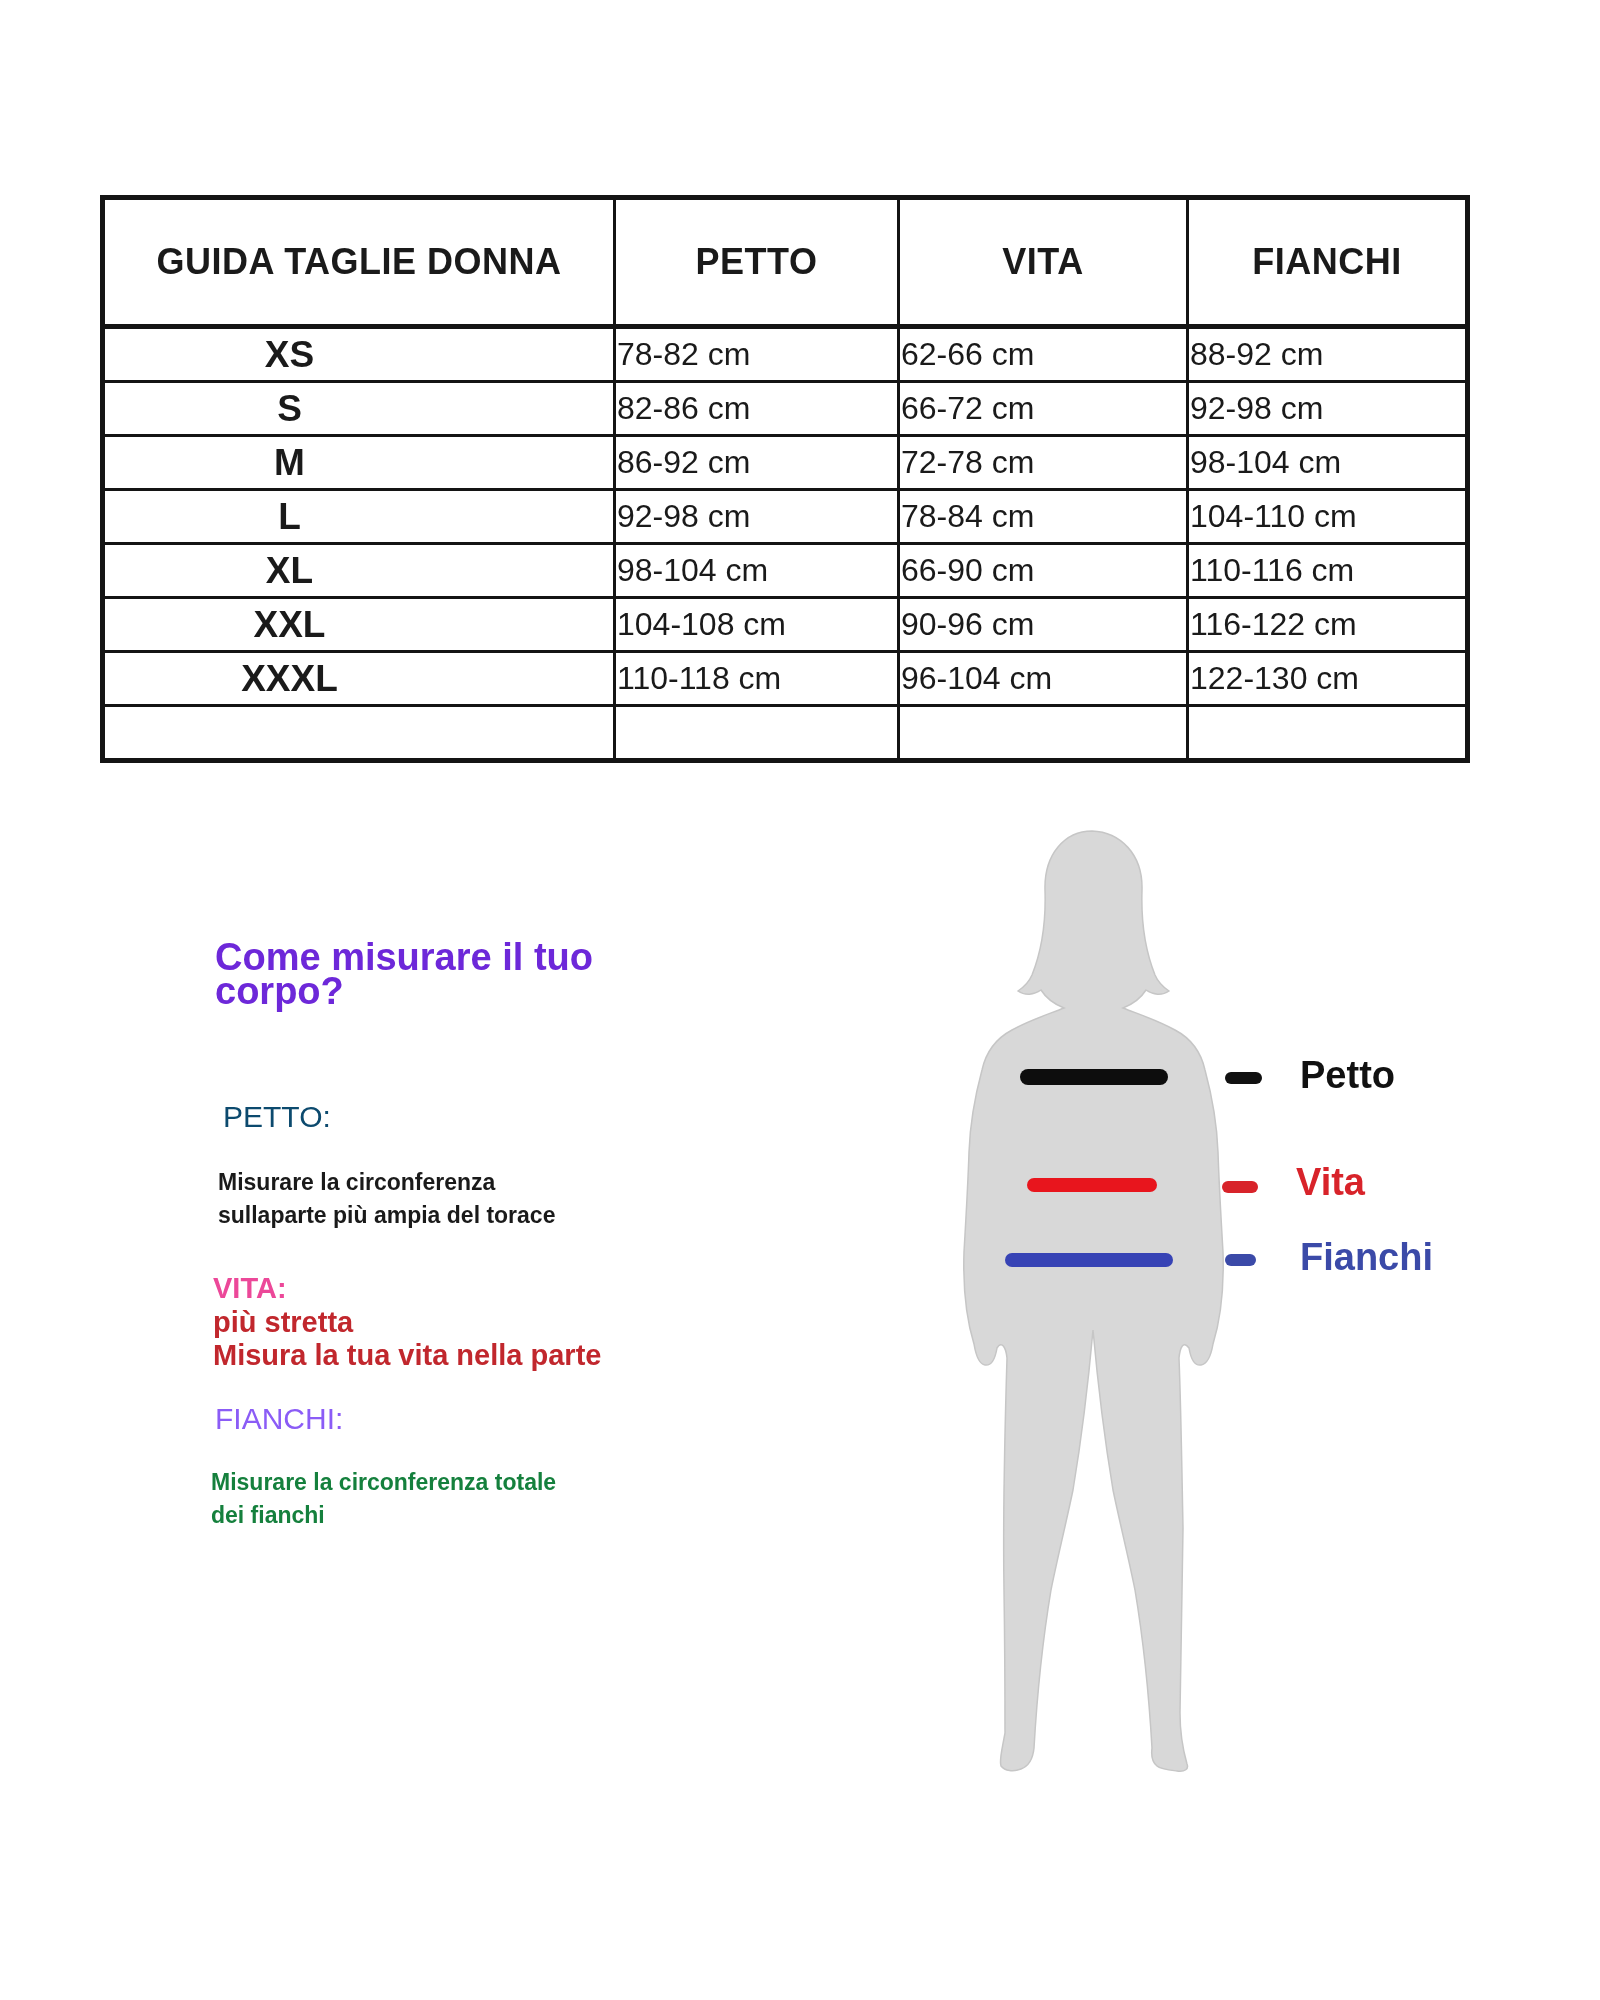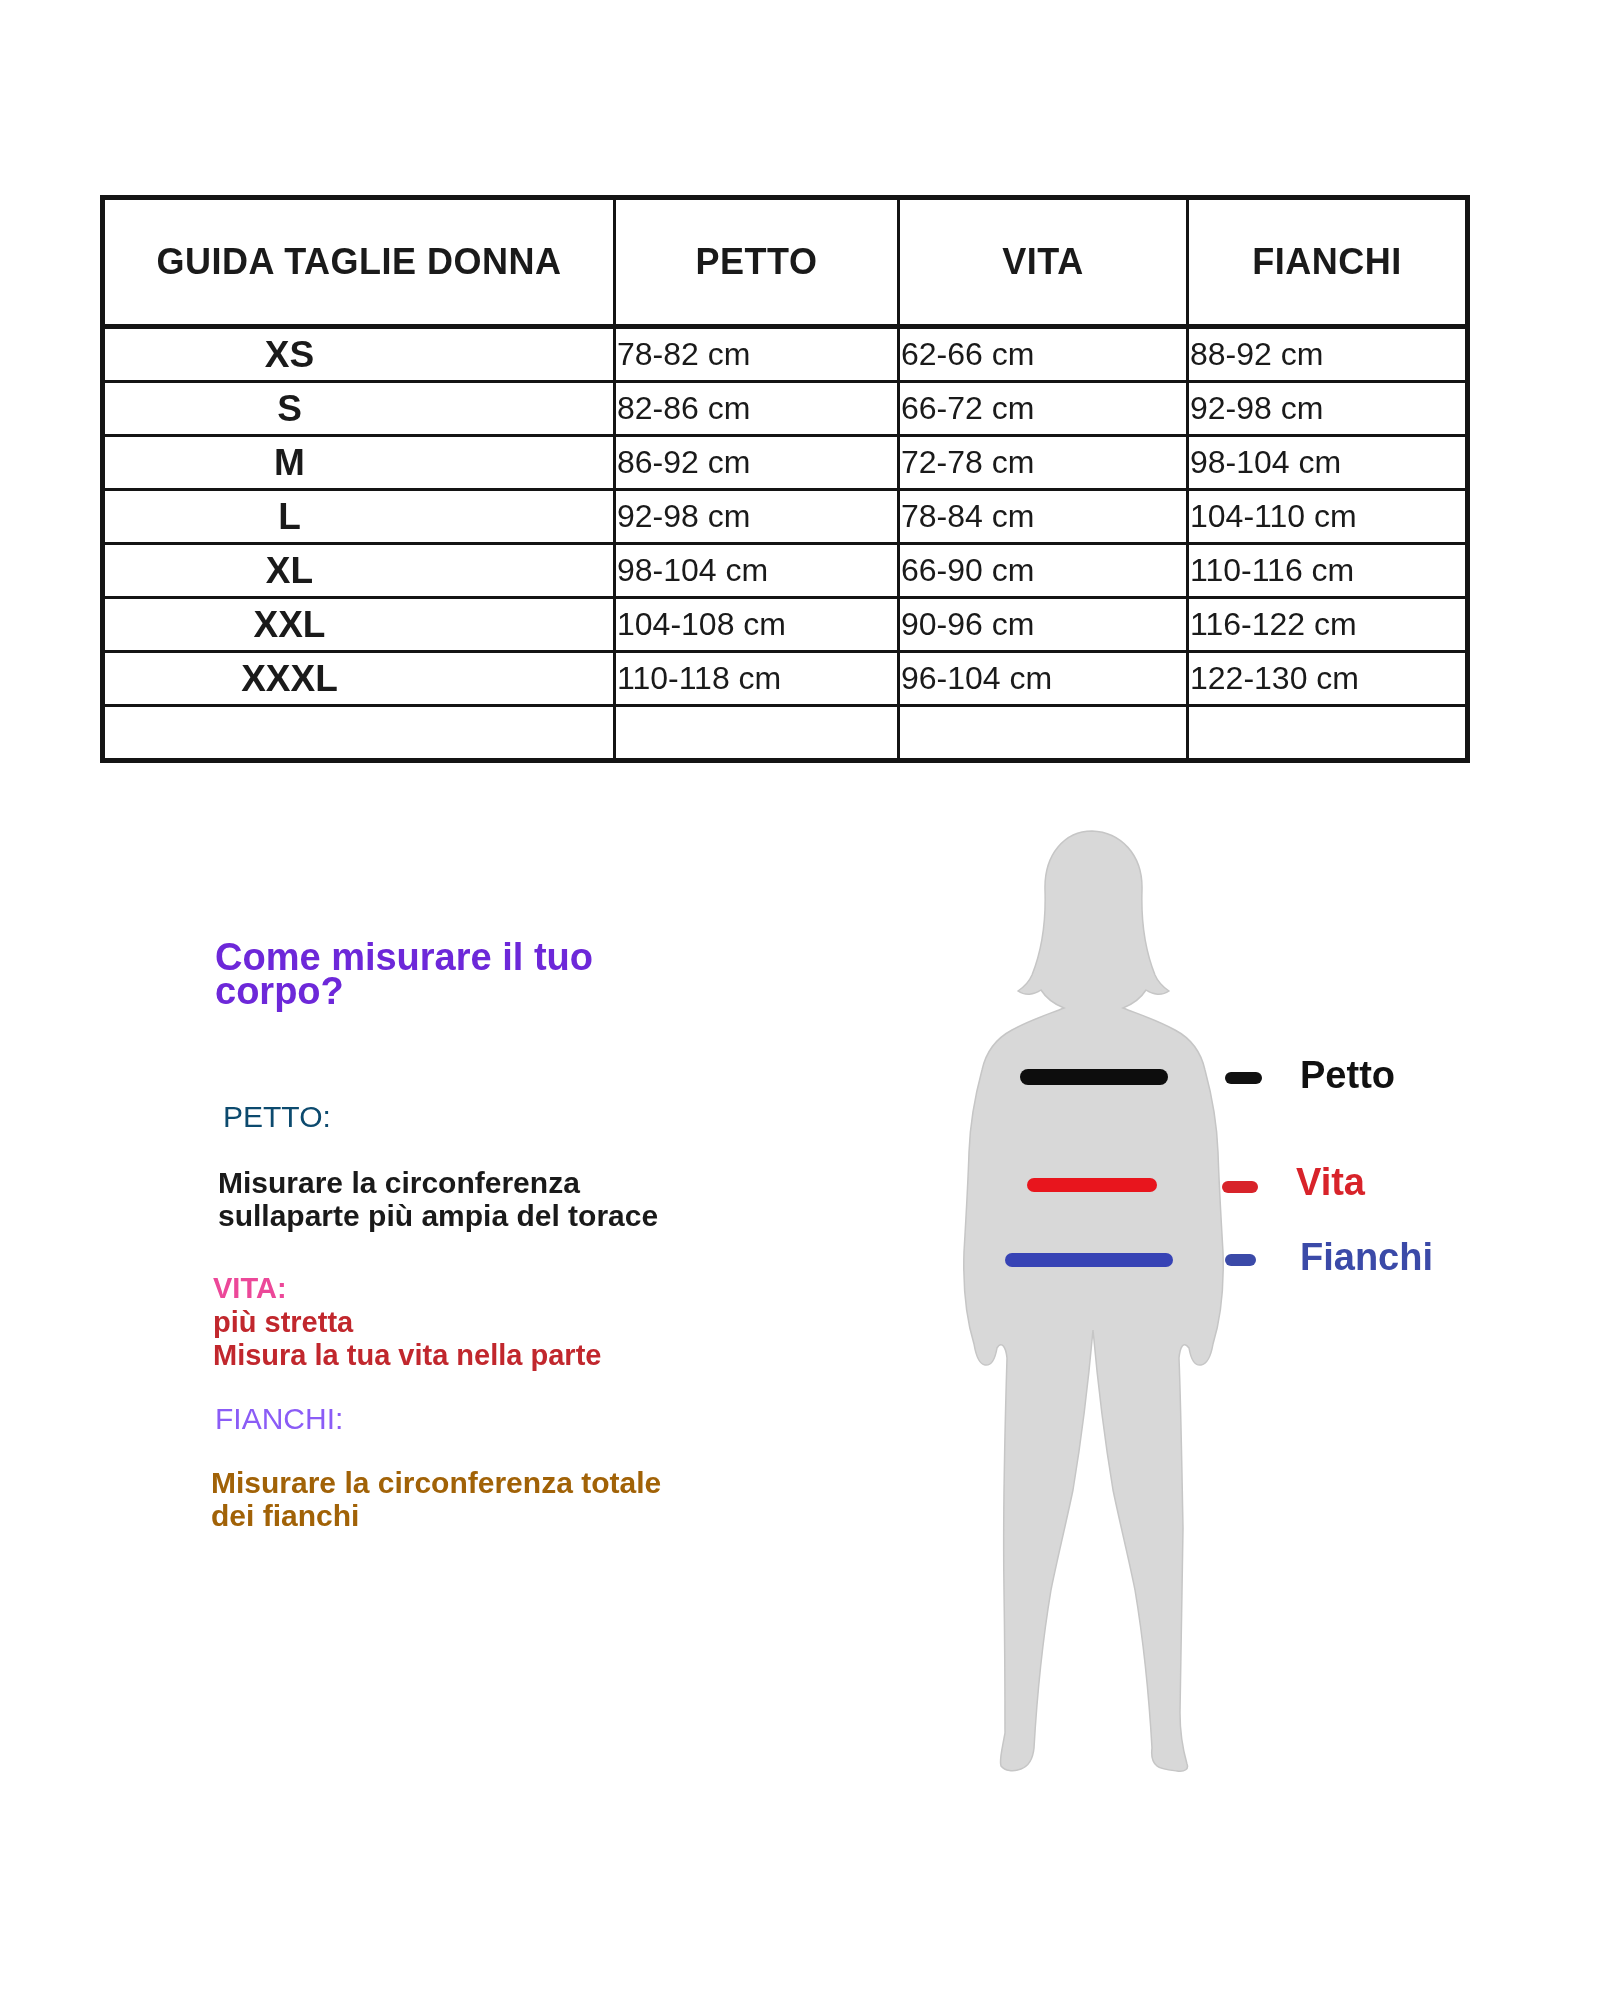--- a/index.html
+++ b/index.html
@@ -56,27 +56,27 @@
     text-align:left;
   }
 
   
   .abs{position:absolute;}
   .intro{
     left:215px; top:940px;
     font-size:38px; font-weight:bold; line-height:34px; color:#6d28d9;
   }
   .sec-label{font-size:30px; font-weight:400;}
-  .sec-lines{font-weight:bold; font-size:30px; line-height:33px;}
+  .sec-lines{font-weight:bold; font-size:23px; line-height:33px;}
   .petto-label{left:223px; top:1100px; color:#0c4a6e;}
   .petto-lines{left:218px; top:1166px; color:#1a1a1a;}
   .vita-label{left:213px; top:1272px; color:#ec4899; font-weight:bold; font-size:29px;}
   .vita-lines{left:213px; top:1306px; color:#c1272d; font-size:29px;}
   .fianchi-label{left:215px; top:1402px; color:#8b5cf6;}
-  .fianchi-lines{left:211px; top:1466px; color:#a16207;}
+  .fianchi-lines{left:211px; top:1466px; color:#15803d;}
 
   
   .figure-svg{position:absolute; left:955px; top:828px; width:275px; height:952px;}
   .band{position:absolute;}
   .band-chest{left:1020px; top:1069px; width:148px; height:16px; background:#0d0d0d; border-radius:8px;}
   .band-waist{left:1027px; top:1178px; width:130px; height:14px; background:#e8151d; border-radius:7px;}
   .band-hips {left:1005px; top:1253px; width:168px; height:14px; background:#3743b5; border-radius:7px;}
 
   .dash{position:absolute; height:12px; border-radius:6px;}
   .dash-petto{left:1225px; top:1072px; width:37px; background:#111111;}

